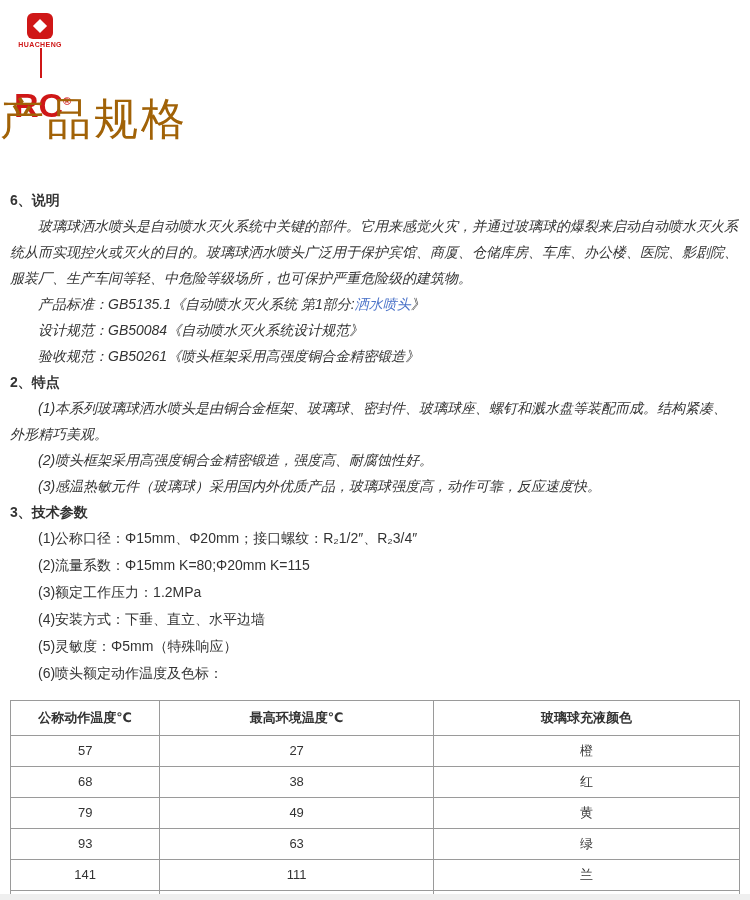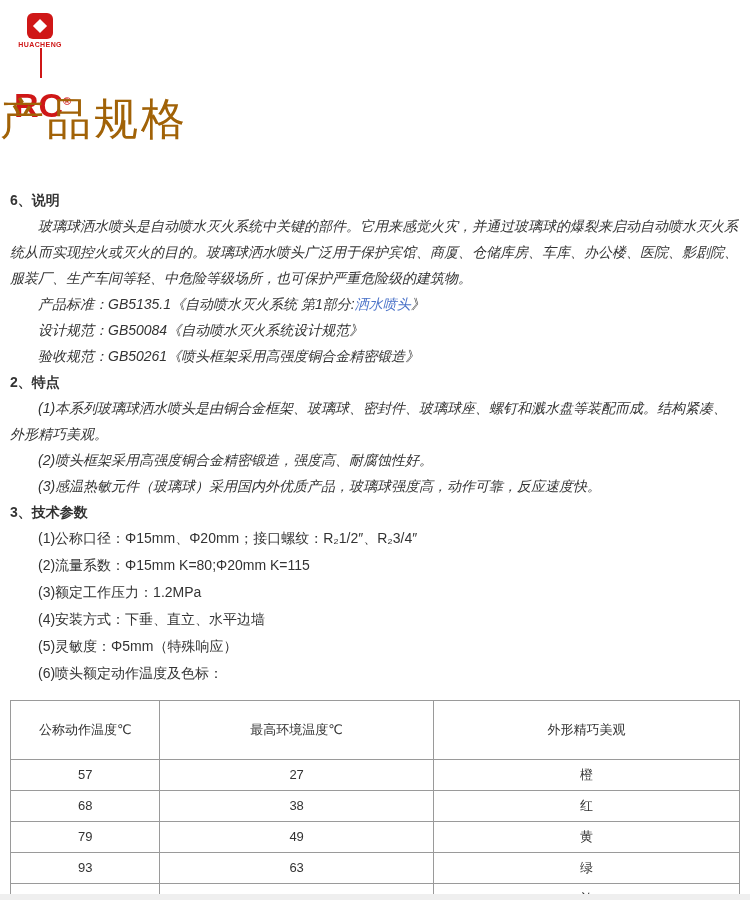--- a/index.html
+++ b/index.html
@@ -32,21 +32,21 @@
   .sec-heading { font-size: 14px; font-weight: bold; color: #333333; line-height: 26px; }
   p.body-text { text-indent: 2em; font-style: italic; }
   .spec-item { text-indent: 2em; line-height: 27px; }
   a.doc-link { color: #4a72c8; text-decoration: none; cursor: pointer; }
   
   table.spec-table {
     width: 100%; border-collapse: collapse; margin-top: 13px;
     font-size: 13px; text-align: center; table-layout: fixed;
   }
   .spec-table th, .spec-table td { border: 1px solid #9a9a9a; }
-  .spec-table th { font-weight: normal; height: 31px; padding: 16px; }
+  .spec-table th { font-weight: bold; height: 31px; padding: 4px; }
   .spec-table td { height: 27px; padding: 2px 4px; }
   .col-1 { width: 20.5%; } .col-2 { width: 37.5%; } .col-3 { width: 42%; }
   
   .bottom-strip { position: absolute; left: 0; bottom: 0; width: 100%; height: 6px; background: #efefef; }
 </style>
 </head>
 <body>
 
 <div class="header">
   <div class="logo">
@@ -85,21 +85,21 @@
   <table class="spec-table">
     <colgroup>
         <col class="col-1">
         <col class="col-2">
         <col class="col-3">
       </colgroup>
     <thead>
       <tr>
         <th>公称动作温度℃</th>
         <th>最高环境温度℃</th>
-        <th>外形精巧美观</th>
+        <th>玻璃球充液颜色</th>
       </tr>
     </thead>
     <tbody>
       <tr>
         <td>57</td>
         <td>27</td>
         <td>橙</td>
       </tr>
       <tr>
         <td>68</td>

